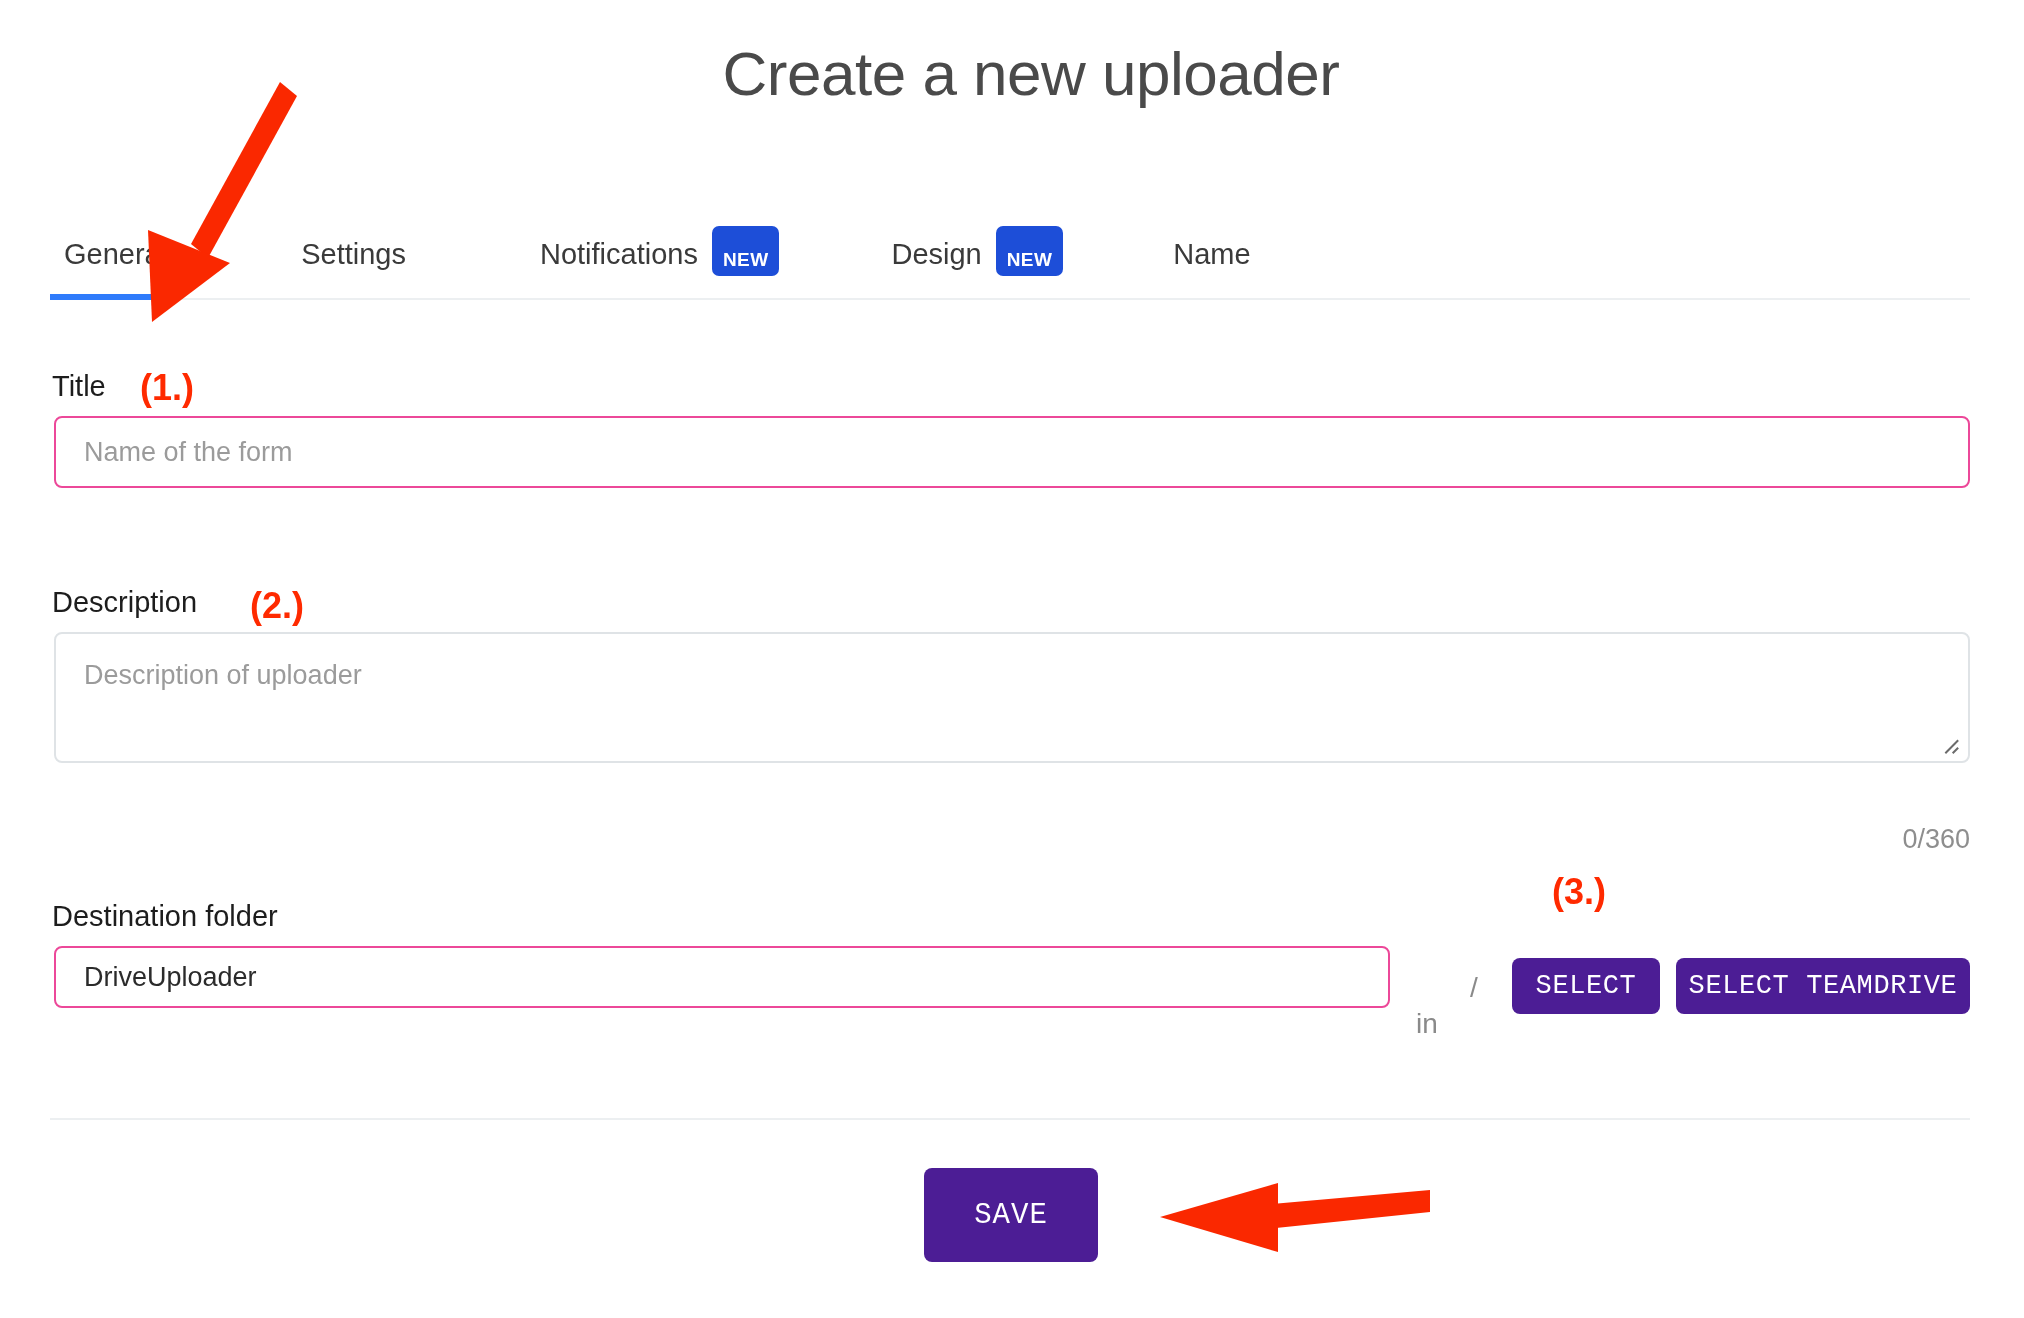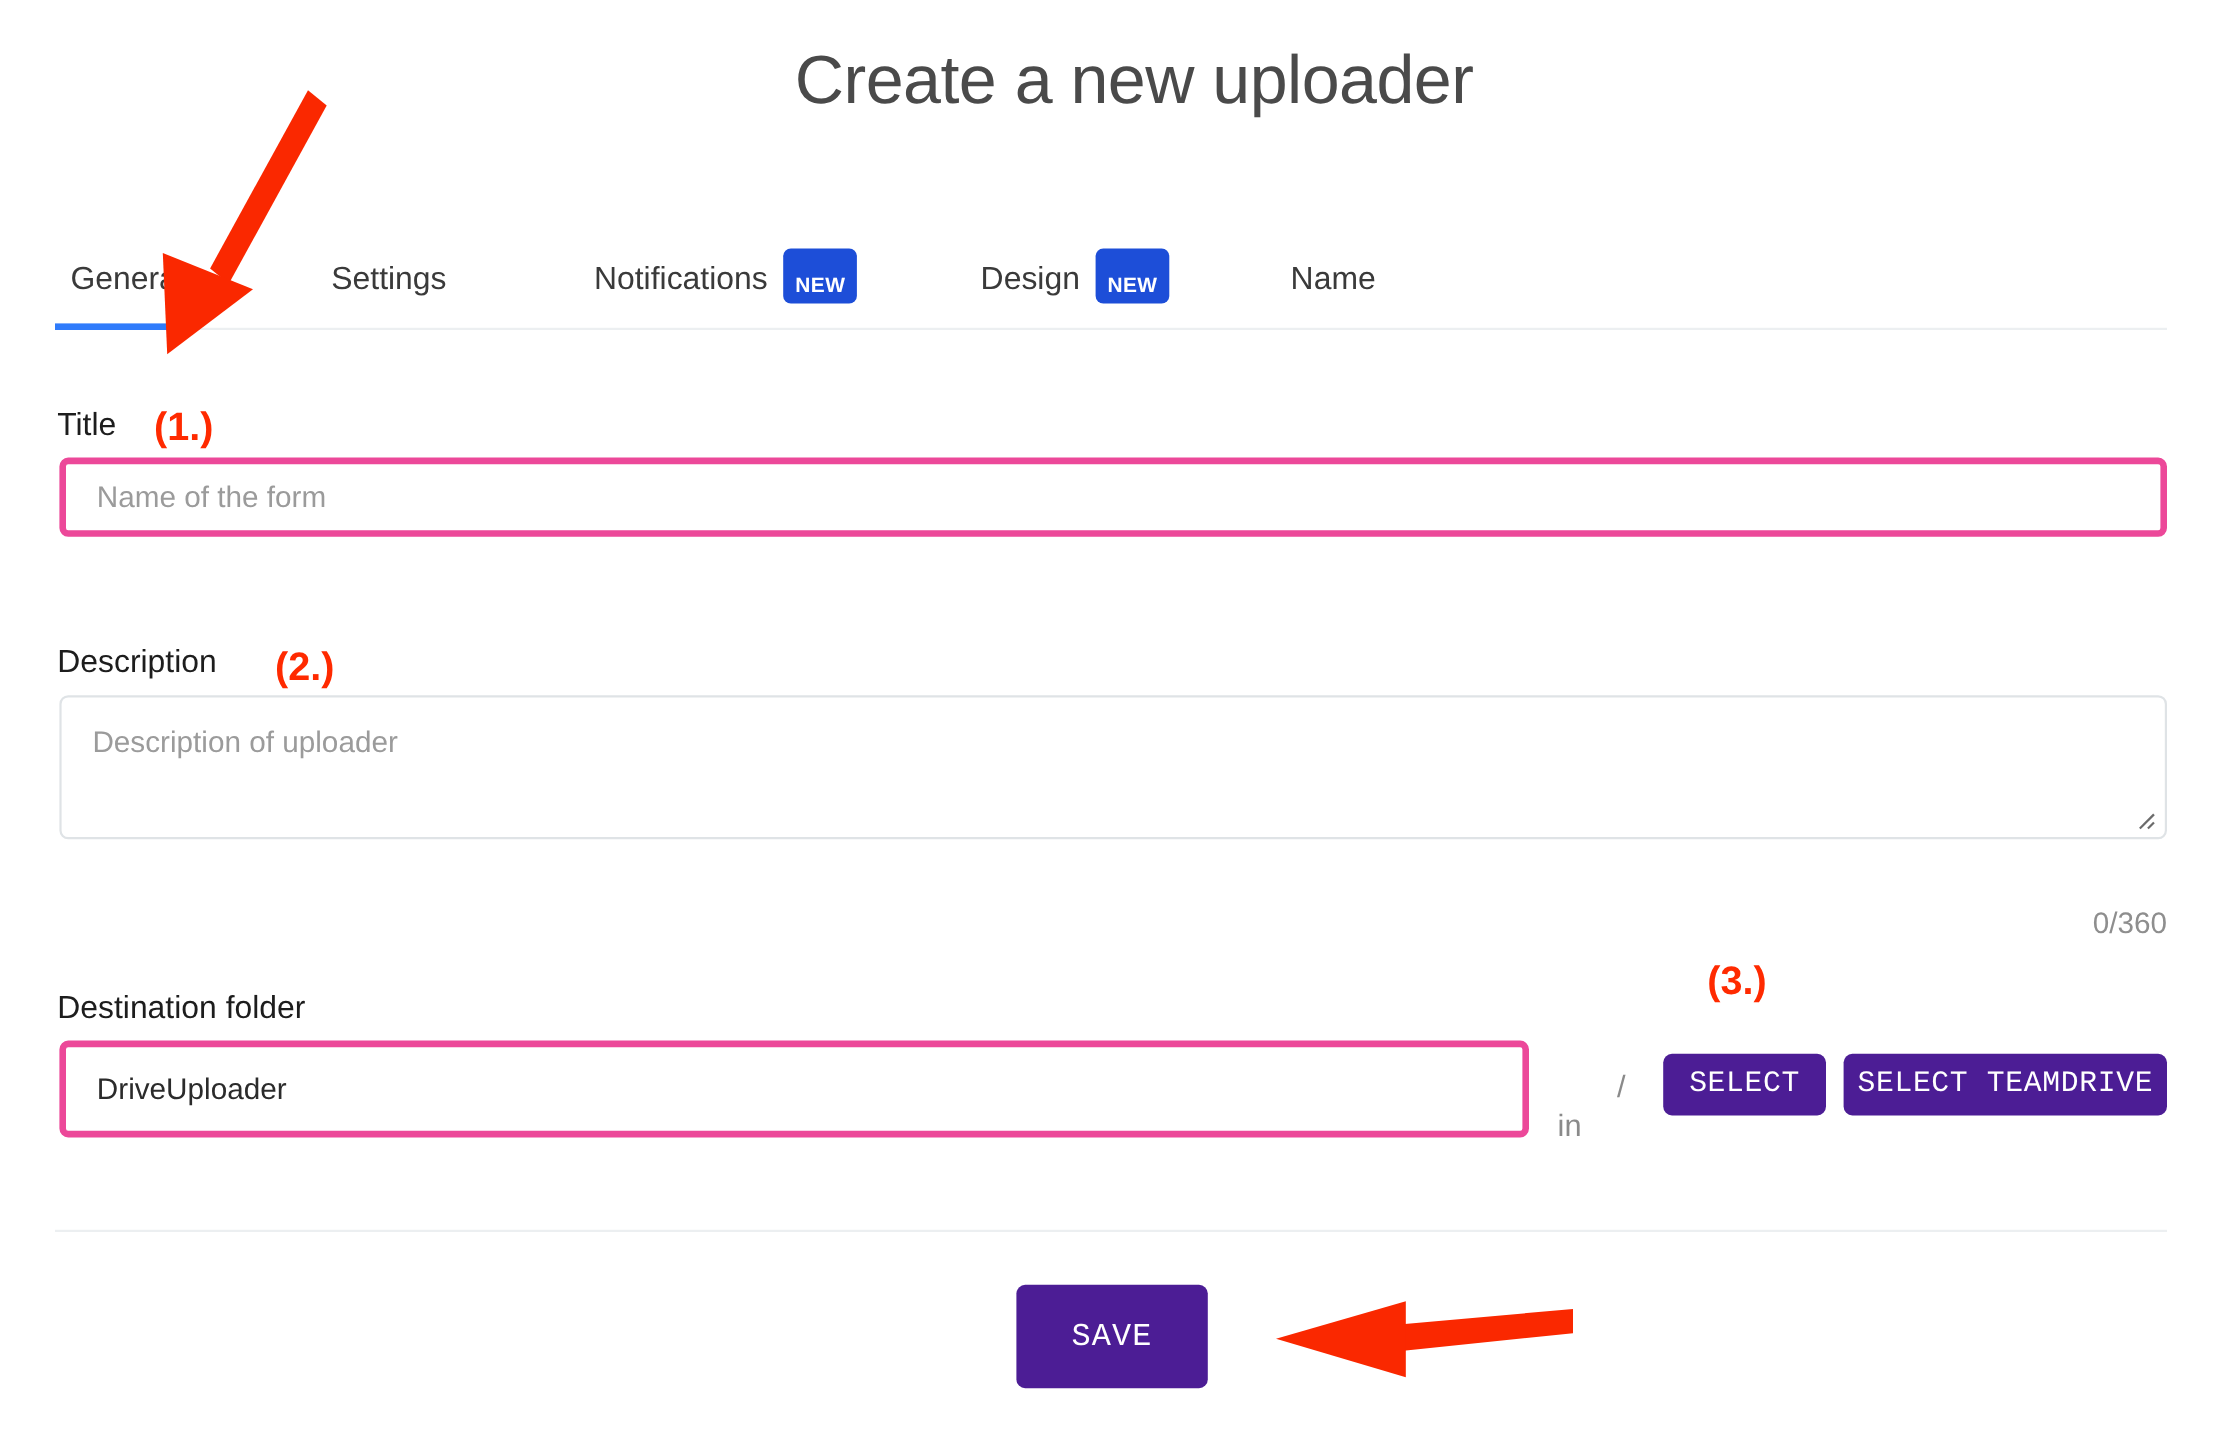--- a/index.html
+++ b/index.html
@@ -95,21 +95,21 @@
   
   .field-label {
     position: absolute;
     font-size: 29px;
     color: #1d1d1d;
     line-height: 1;
   }
   .input-box {
     position: absolute;
     box-sizing: border-box;
-    border: 6px solid #ec4899;
+    border: 2px solid #ec4899;
     border-radius: 8px;
     background: #ffffff;
     font-size: 27px;
     color: #9b9b9b;
     display: flex;
     align-items: center;
     padding: 0 28px;
     cursor: text;
   }
   .textarea-box {
@@ -244,21 +244,21 @@
   <svg class="resize-handle" viewBox="0 0 12 12">
     <path d="M11 4 L4 11" stroke="#6b6b6b" stroke-width="1.1" fill="none"></path>
     <path d="M11 8 L8 11" stroke="#6b6b6b" stroke-width="1.1" fill="none"></path>
   </svg>
 </div>
 
 <div class="char-counter" style="left:1640px; top:824px; width:330px;">0/360</div>
 
 <div class="field-label" style="left:52px; top:902px;">Destination folder</div>
 
-<div class="input-box" style="left:54px; top:946px; width:1336px; height:88px;">
+<div class="input-box" style="left:54px; top:946px; width:1336px; height:62px;">
   <span class="value-text">DriveUploader</span>
 </div>
 
 <div class="inline-text" style="left:1416px; top:1010px;">in</div>
 <div class="inline-text" style="left:1470px; top:974px;">/</div>
 
 <button class="btn" style="left:1512px; top:958px; width:148px; height:56px;">SELECT</button>
 
 <button class="btn" style="left:1676px; top:958px; width:294px; height:56px;">SELECT TEAMDRIVE</button>
 

